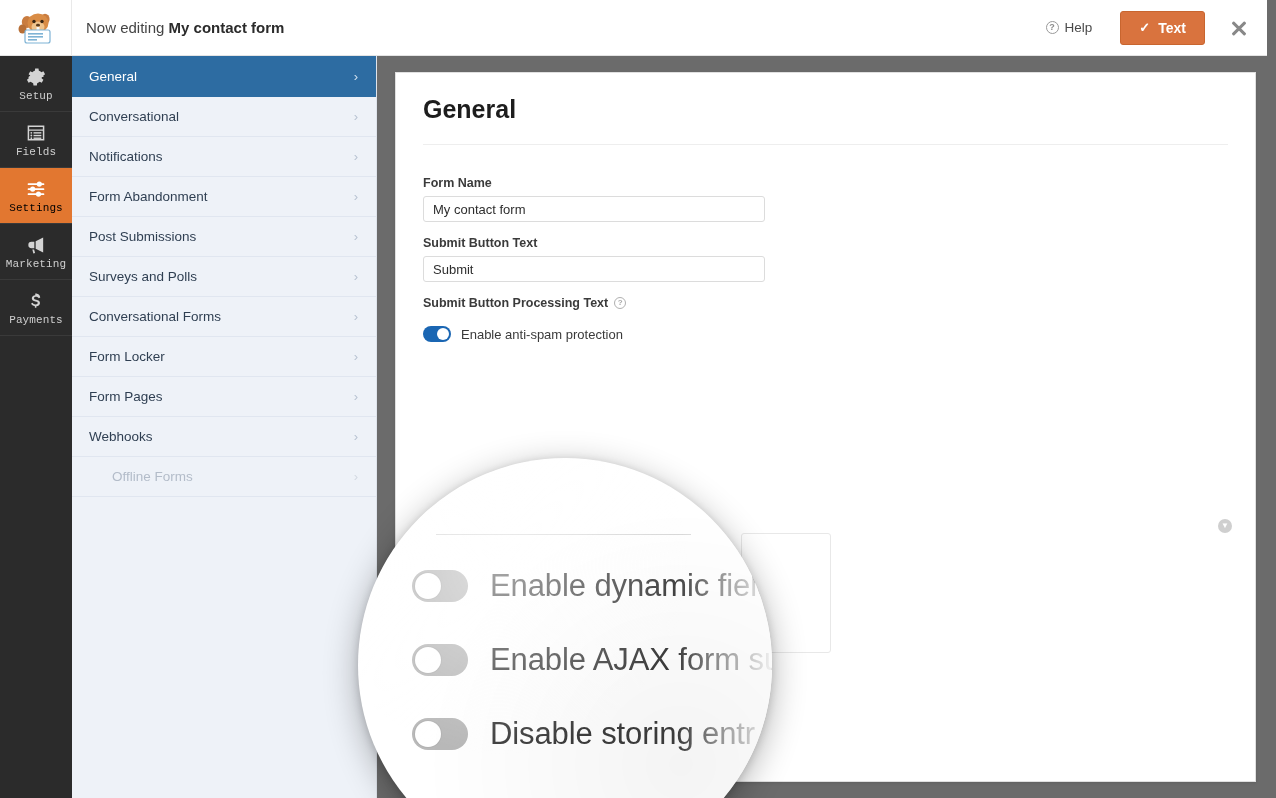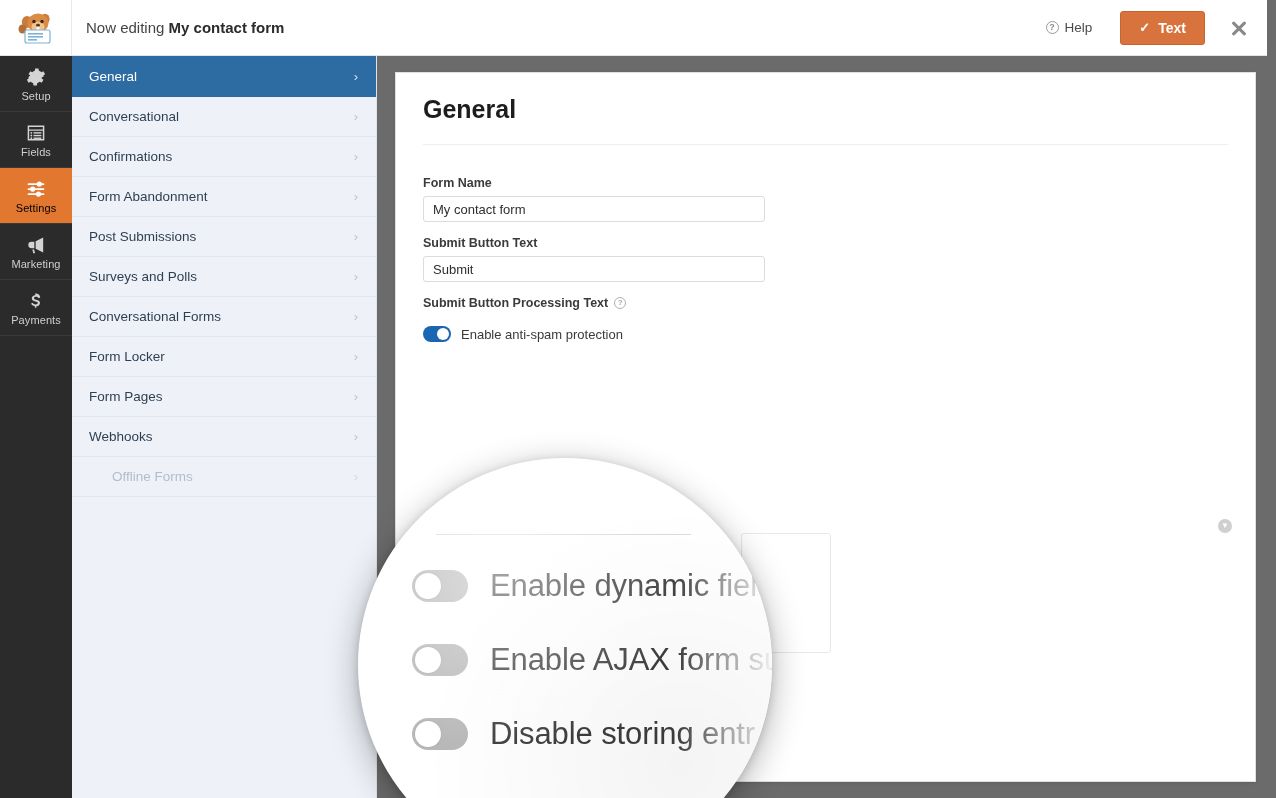--- a/index.html
+++ b/index.html
@@ -83,20 +83,21 @@
   }
   .close-x:before { transform: rotate(45deg); }
   .close-x:after  { transform: rotate(-45deg); }
 
   
   .rail {
     position: absolute; left: 0; top: 56px;
     width: 72px; height: 742px;
     background: #2b2b2b;
     z-index: 20;
+    font-family: Liberation Mono, monospace;
   }
   .rail-item {
     height: 56px; width: 72px;
     display: flex; flex-direction: column;
     align-items: center; justify-content: center;
     color: #cfcfcf; cursor: pointer;
     border-bottom: 1px solid #3a3a3a;
     padding-top: 2px;
   }
   .rail-item .rl { font-size: 11px; margin-top: 3px; letter-spacing: .1px; }
@@ -360,21 +361,21 @@
   <div class="settings-list">
     <div class="slist-row active">
       <span>General</span>
       <span class="chev">›</span>
     </div>
     <div class="slist-row">
       <span>Conversational</span>
       <span class="chev">›</span>
     </div>
     <div class="slist-row">
-      <span>Confirmations</span>
+      <span>Notifications</span>
       <span class="chev">›</span>
     </div>
     <div class="slist-row">
       <span>Form Abandonment</span>
       <span class="chev">›</span>
     </div>
     <div class="slist-row">
       <span>Post Submissions</span>
       <span class="chev">›</span>
     </div>

